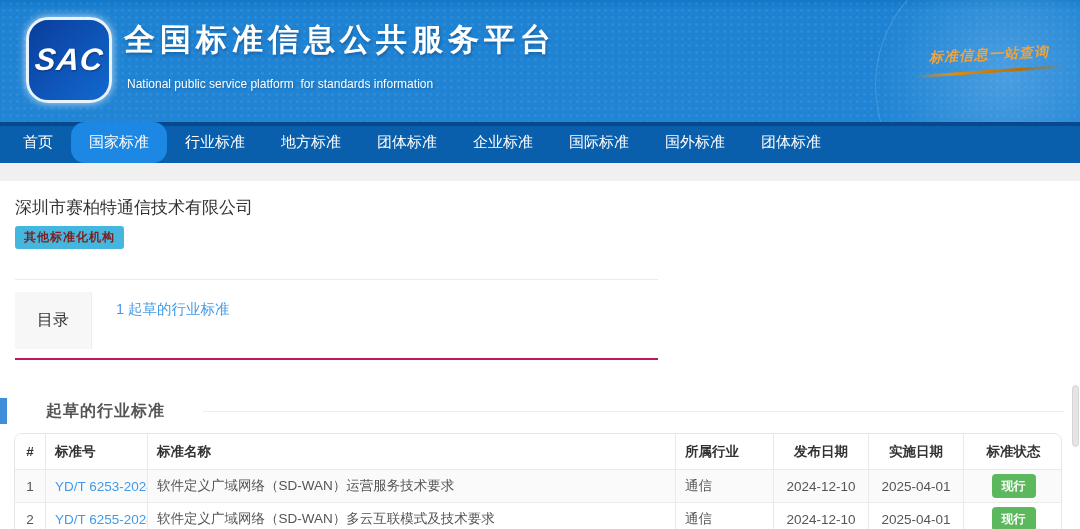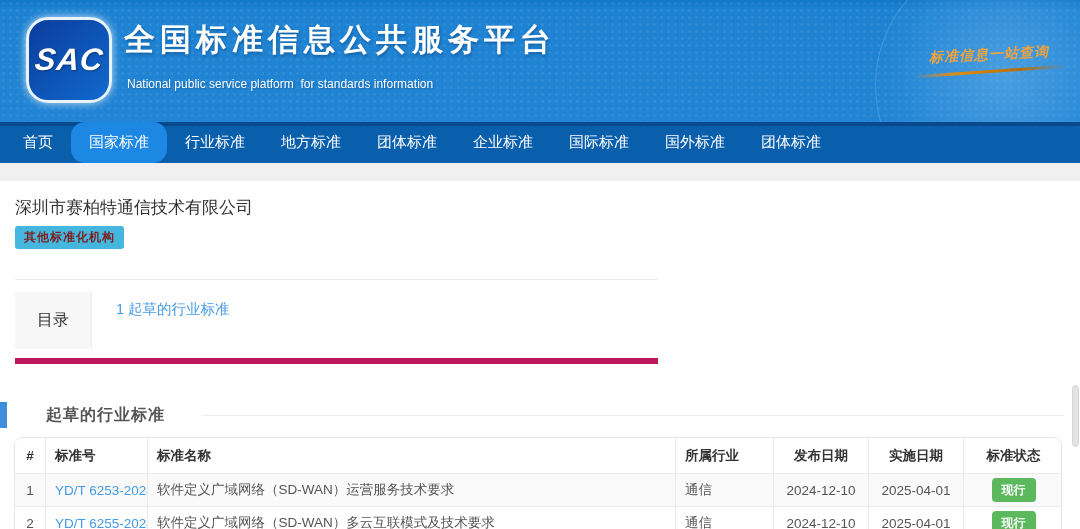--- a/index.html
+++ b/index.html
@@ -40,21 +40,21 @@
   .nav a.active { background:#1d87e4;border-radius:14px; }
 
   .gray-strip { height:18px; background:#f0f0f0; }
 
   
   .content { background:#fff; }
   .company { margin:15px 0 0 15px; font-size:17px; color:#333; }
   .org-badge { display:inline-block; margin:7px 0 0 15px; background:#45b6dd; color:#7f1d1d;
       font-size:12px; font-weight:bold; letter-spacing:1px; padding:3px 9px; border-radius:3px; }
 
-  .toc { margin:30px 0 0 15px; width:643px; border-top:1px solid #ebebeb; border-bottom:6px solid #be185d;
+  .toc { margin:30px 0 0 15px; width:643px; border-top:1px solid #ebebeb; border-bottom:2px solid #be185d;
       padding:12px 0 9px; display:flex; }
   .toc-label { width:77px; height:57px; background:#f7f7f7; border-right:1px solid #ececec;
       display:flex; align-items:center; justify-content:center; font-size:16px; color:#333; }
   .toc-body { padding:8px 0 0 24px; }
   .toc-body a { color:#459ae6; font-size:14.5px; text-decoration:none; cursor:pointer; }
 
   .section-header { margin-top:38px; display:flex; align-items:center;gap:13px; }
   .accent-bar { width:7px; height:26px; background:#3f8edb; }
   .section-title { margin-left:26px; font-size:16px; font-weight:bold; color:#555; letter-spacing:1px; }
   .section-line { flex:1; height:1px; background:#ececec; margin:0 16px 0 25px; }

